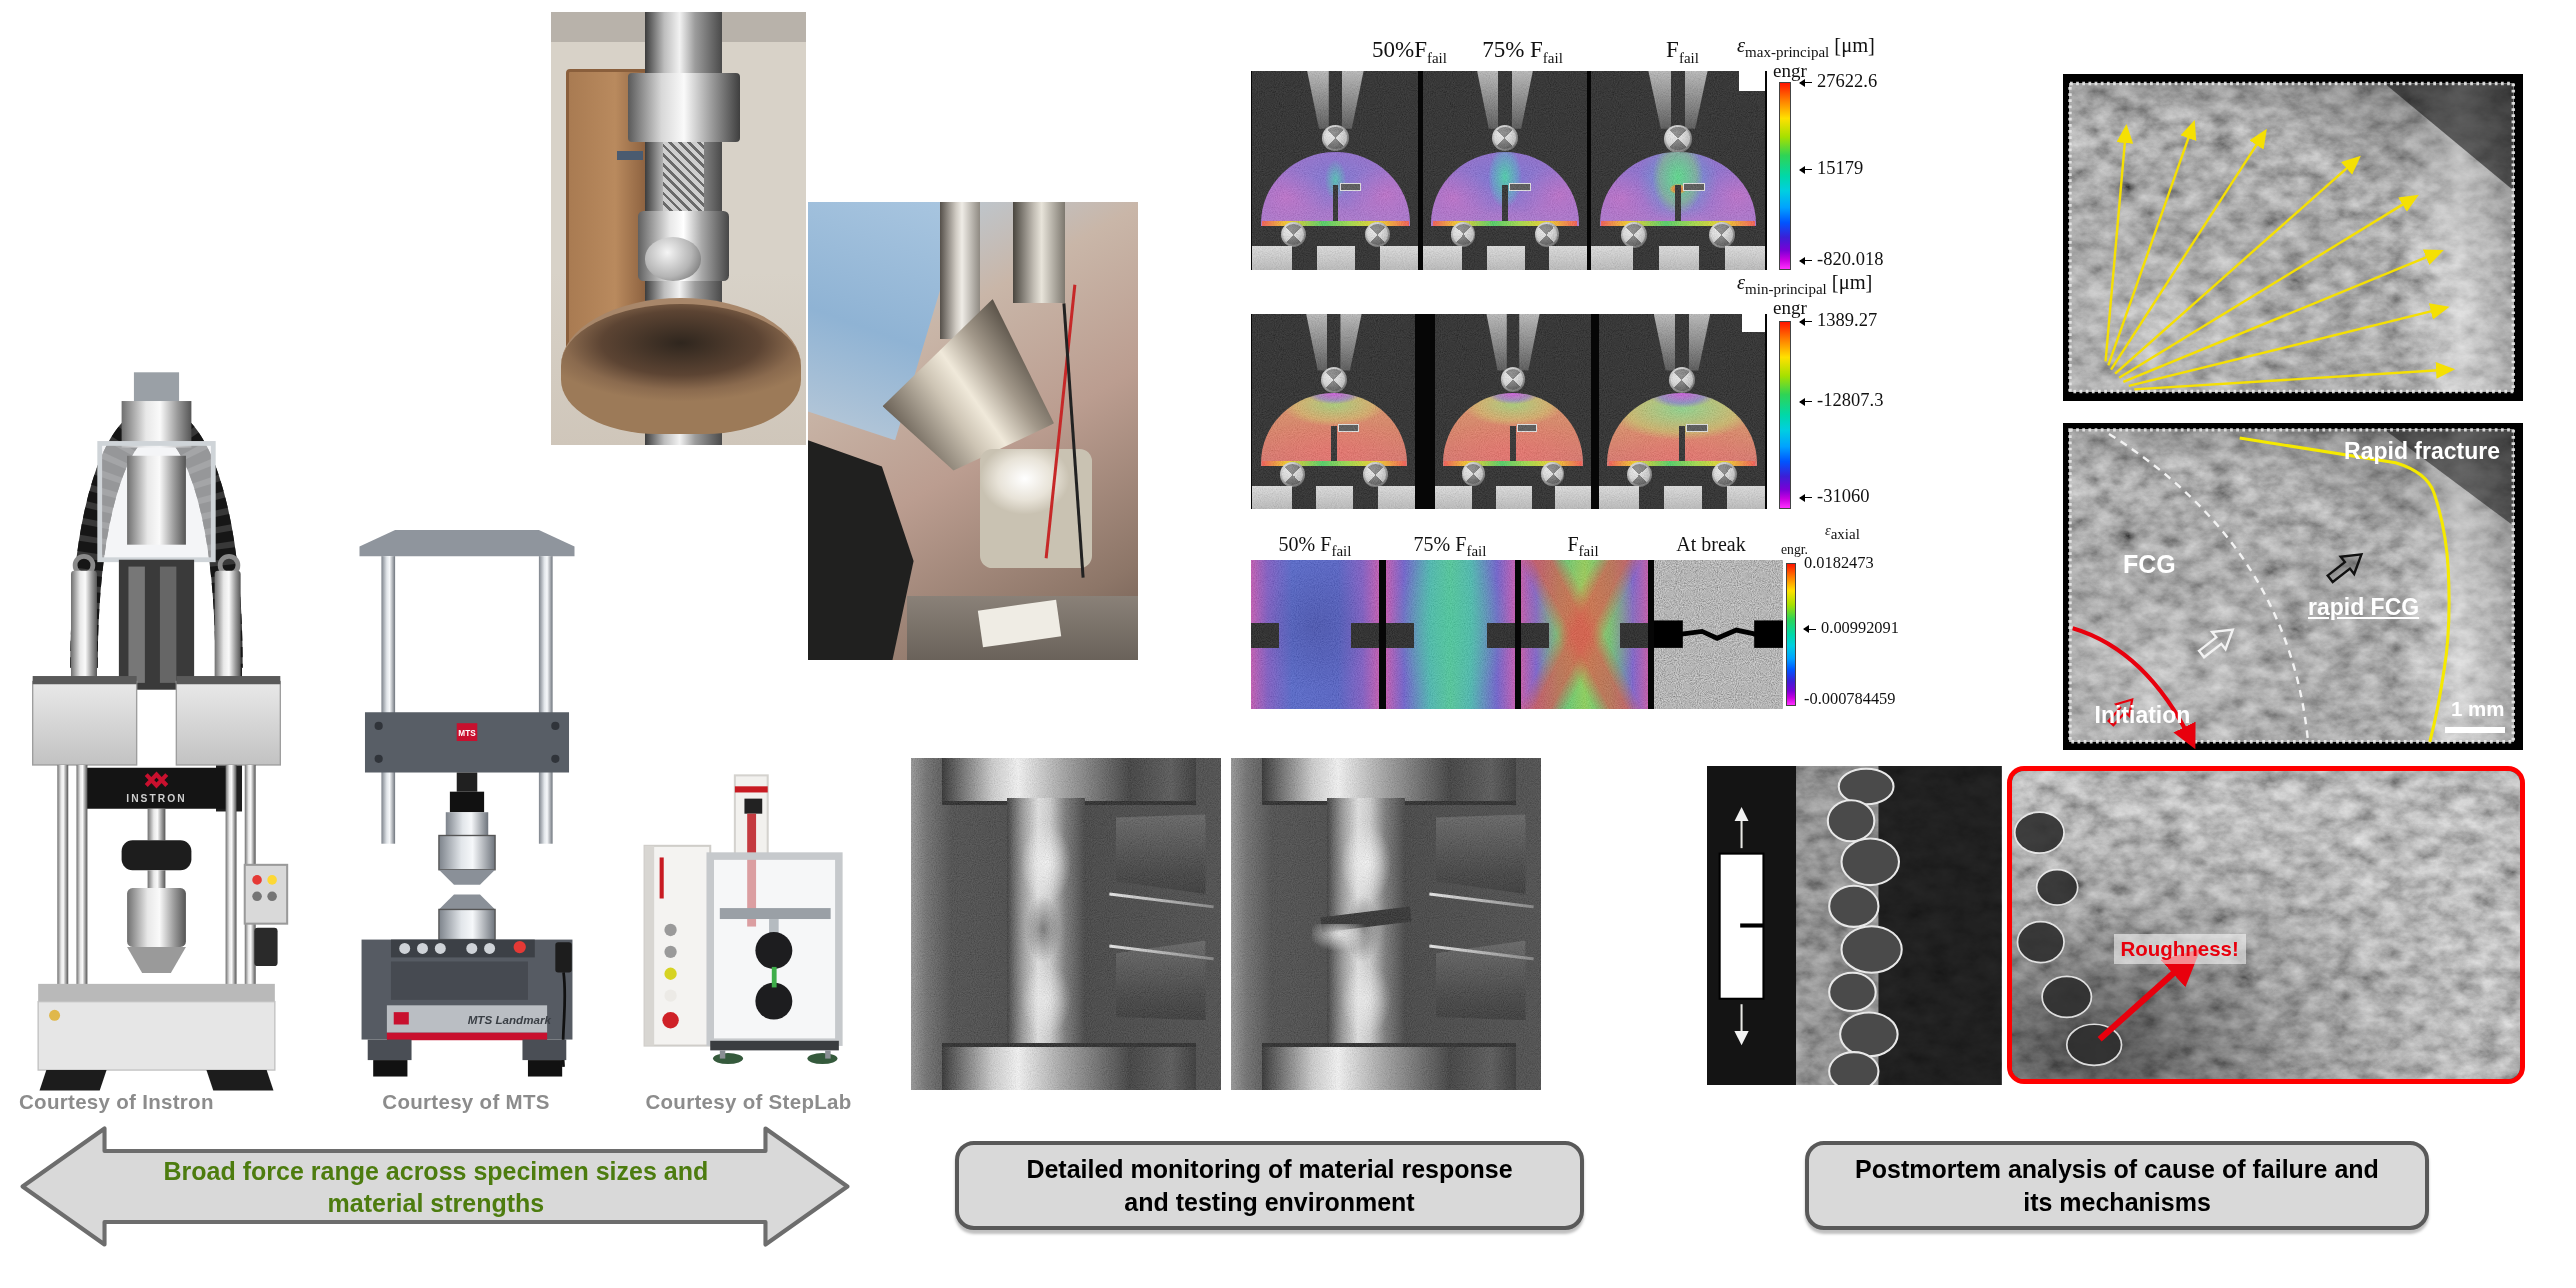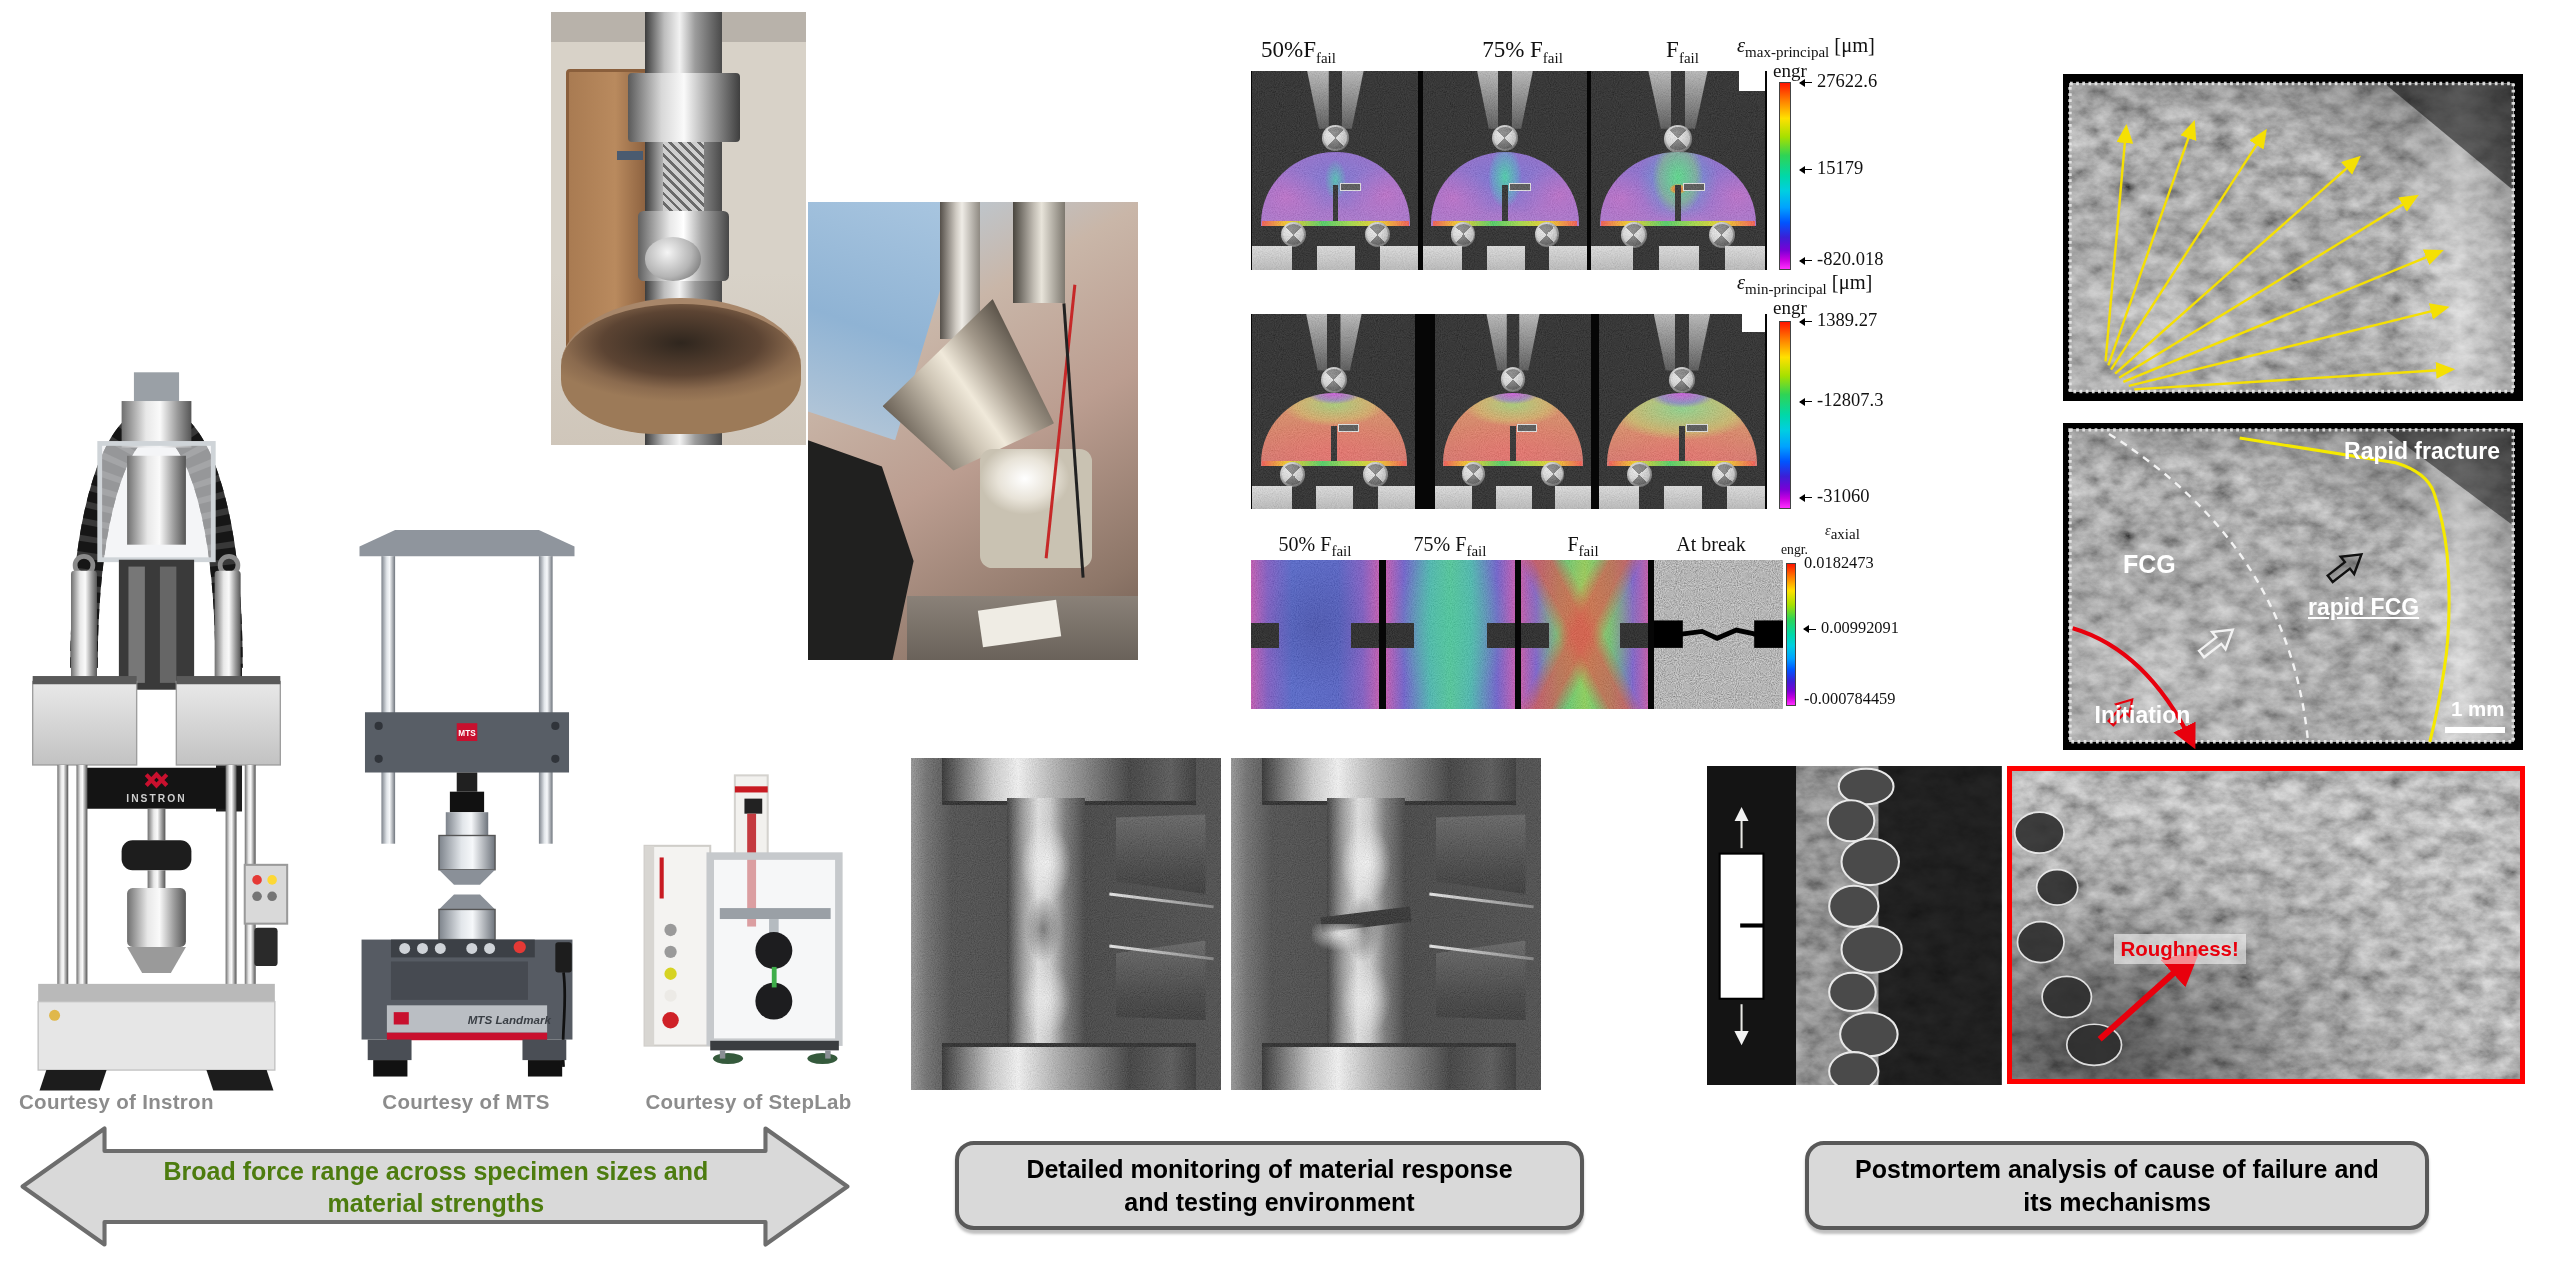--- a/index.html
+++ b/index.html
@@ -360,21 +360,21 @@
   <div class="pb-funnel"></div>
   <div class="pb-wrap"></div>
   <div class="pb-coat"></div>
   <div class="pb-cable1"></div>
     <div class="pb-cable2"></div>
   <div class="pb-table"></div>
     <div class="pb-paper"></div>
 </div>
 
 <div>
-  <div class="dicHead" style="left:1230px;top:37px;width:137px;"><span>50%F</span><sub>fail</sub></div>
+  <div class="dicHead" style="left:1341px;top:37px;width:137px;"><span>50%F</span><sub>fail</sub></div>
   <div class="dicHead" style="left:1454px;top:37px;width:137px;"><span>75% F</span><sub>fail</sub></div>
   <div class="dicHead" style="left:1638px;top:37px;width:89px;"><span>F</span><sub>fail</sub></div>
   <div class="scaleT" style="left:1737px;top:34px;"><span class="eps">ε</span><sub>max-principal</sub> <span>[μm]</span></div>
   <div class="engr" style="left:1773px;top:60px;">engr</div>
   <div class="dicStrip" style="left:1251px;top:71px;width:516px;height:199px;">
     <div class="dicPanel" style="left:1.4px;width:166px;">
       <div class="wedge wl"></div>
         <div class="wedge wr"></div>
         <div class="ball"></div>
       <div class="dome r1 p1">
@@ -641,21 +641,21 @@
     </g>
     <g>
       <rect x="18" y="128" width="64" height="212" fill="#ffffff" stroke="#000" stroke-width="3"></rect>
       <rect x="48" y="230" width="34" height="6" fill="#000"></rect>
       <line x1="50" y1="120" x2="50" y2="66" stroke="#e8e8e4" stroke-width="3" marker-end="url(#ahw)"></line>
       <line x1="50" y1="348" x2="50" y2="402" stroke="#e8e8e4" stroke-width="3" marker-end="url(#ahw)"></line>
     </g>
   </svg>
 </div>
 
-<div class="semBox redBorder" style="left:2007px;top:766px;width:508px;height:308px;">
+<div class="semBox redBorder" style="left:2007px;top:766px;width:508px;height:308px;border-radius:17px;">
   <svg viewBox="0 0 742 450" width="508" height="308" preserveAspectRatio="none">
     <rect width="742" height="450" fill="#787878"></rect>
     <rect width="742" height="450" filter="url(#fsem)" opacity=".9"></rect>
     <radialGradient id="shade4" cx="15%" cy="90%" r="80%">
       <stop offset="0" stop-color="#000" stop-opacity=".55"></stop>
       <stop offset=".5" stop-color="#000" stop-opacity=".15"></stop>
       <stop offset="1" stop-color="#fff" stop-opacity=".08"></stop>
     </radialGradient>
     <rect width="742" height="450" fill="url(#shade4)"></rect>
     <g stroke="#ececec" stroke-width="2.5" fill="#2e2e2e" opacity=".9">

